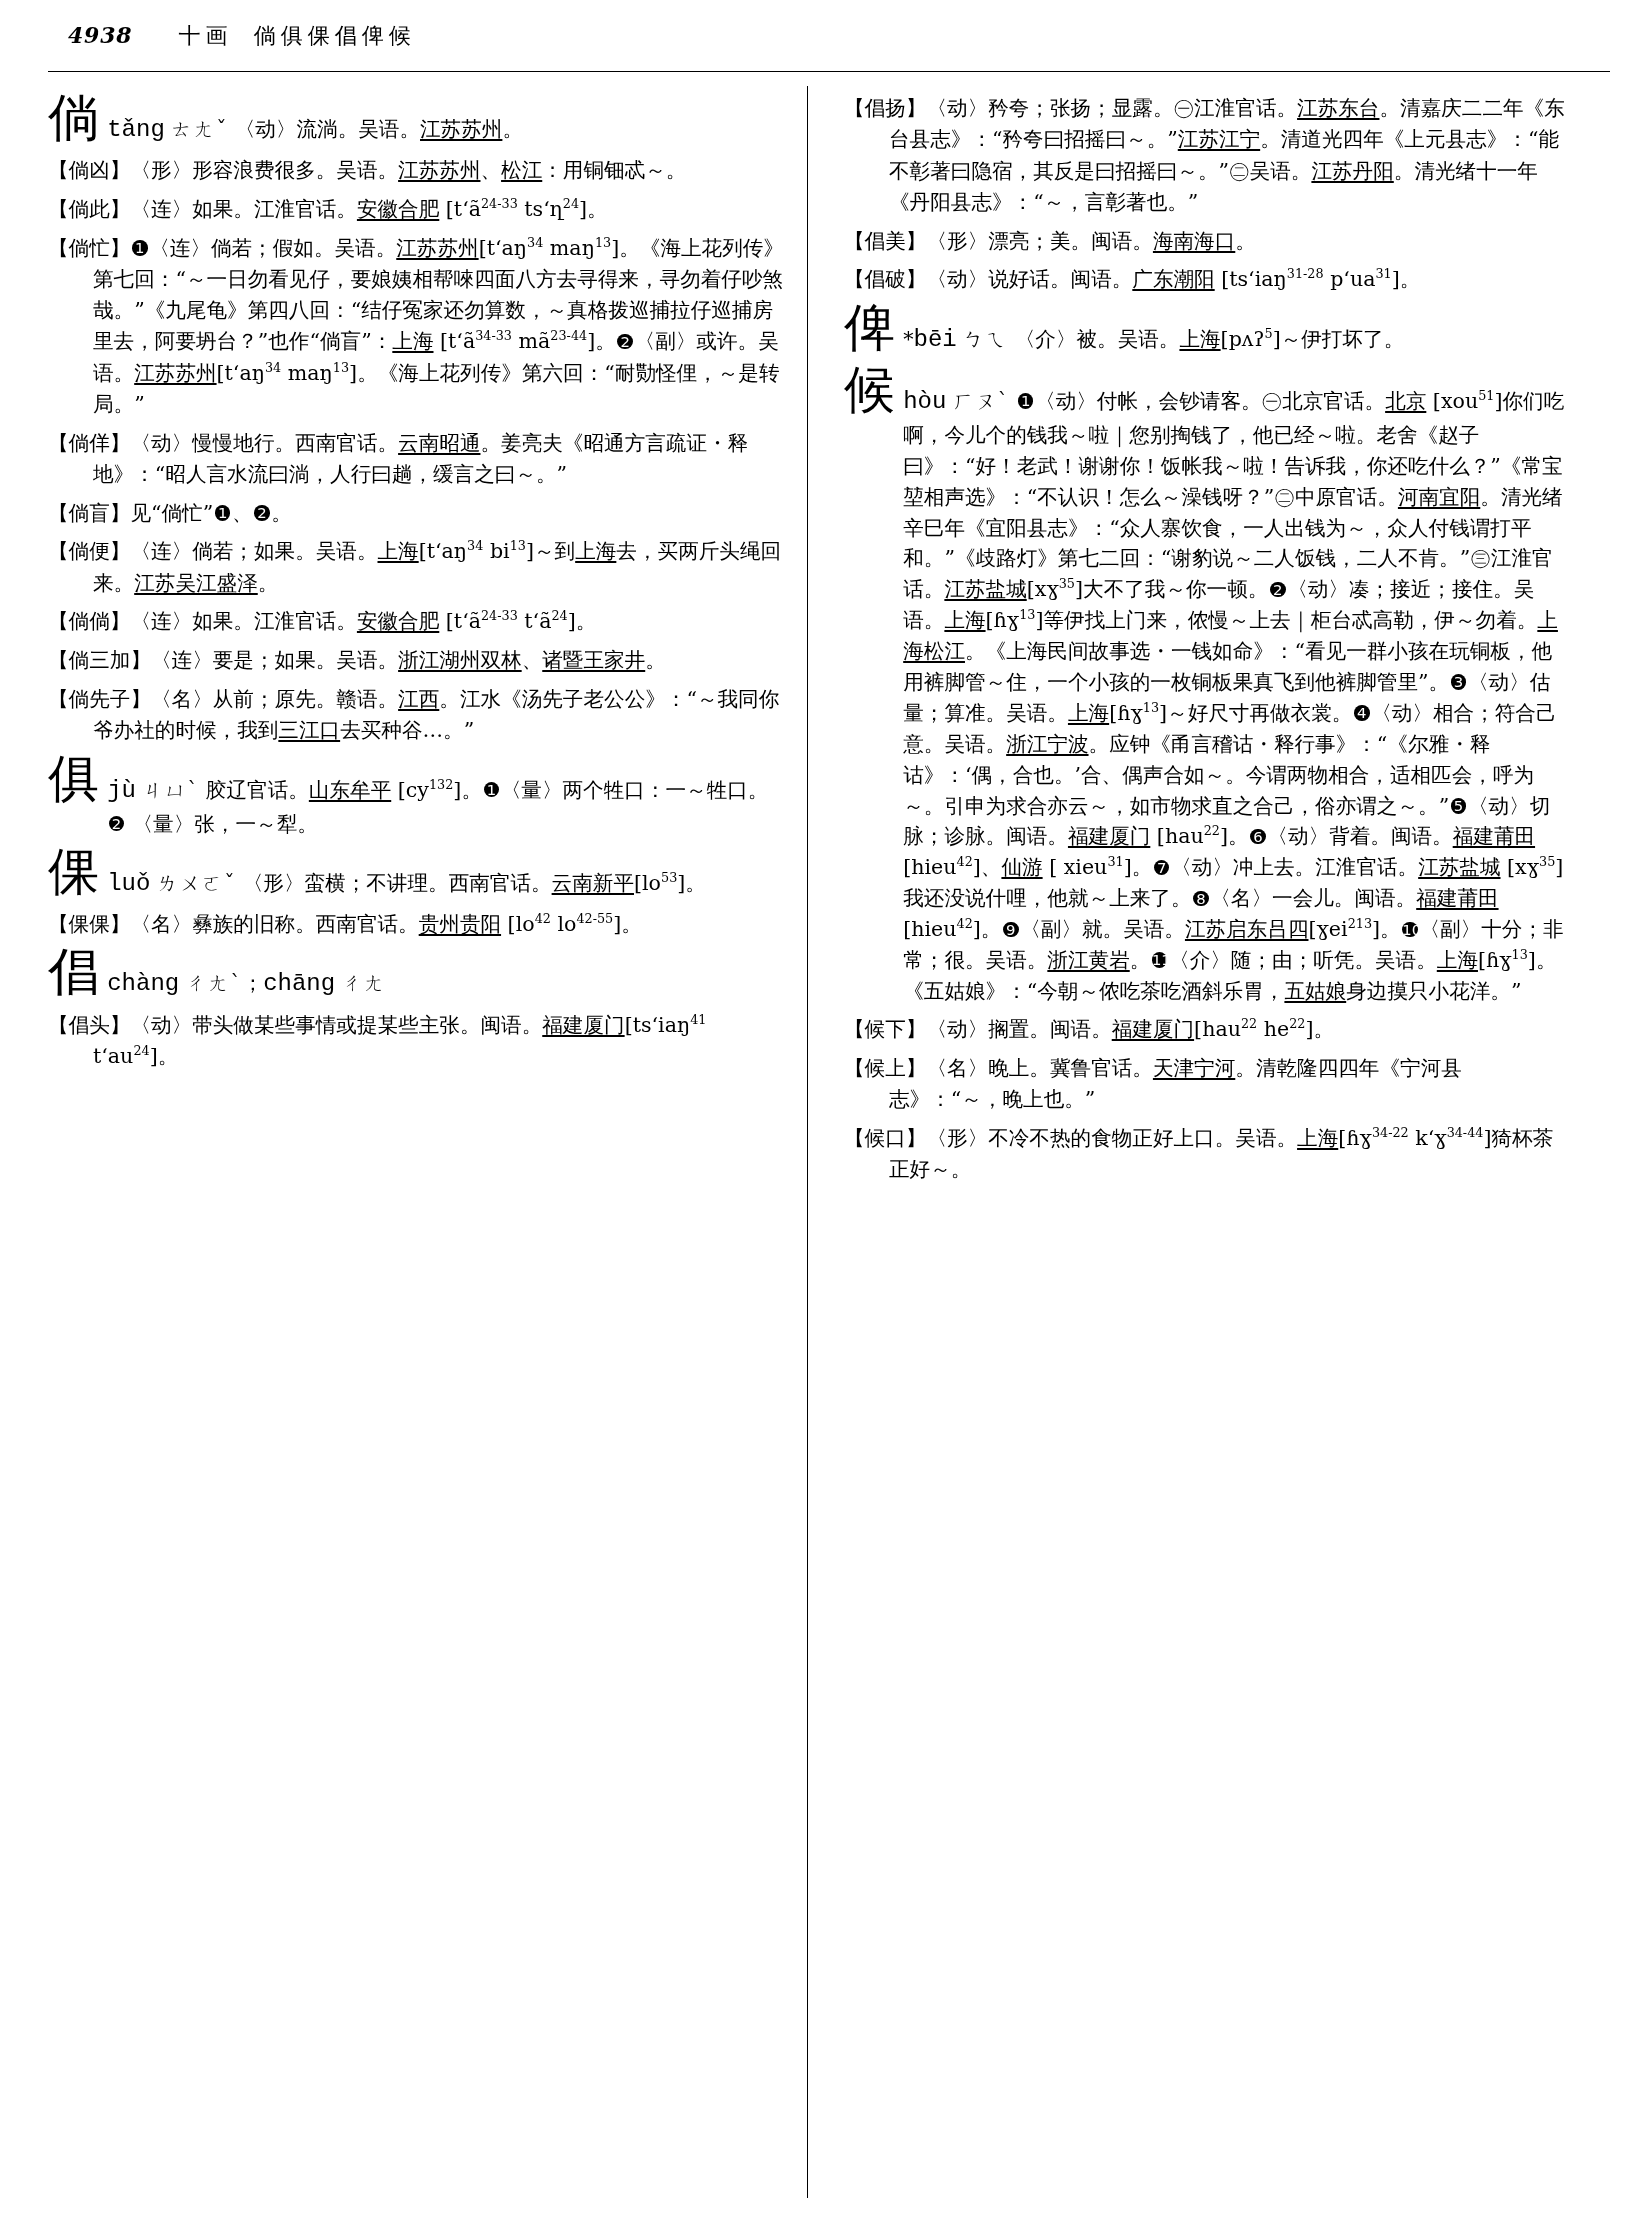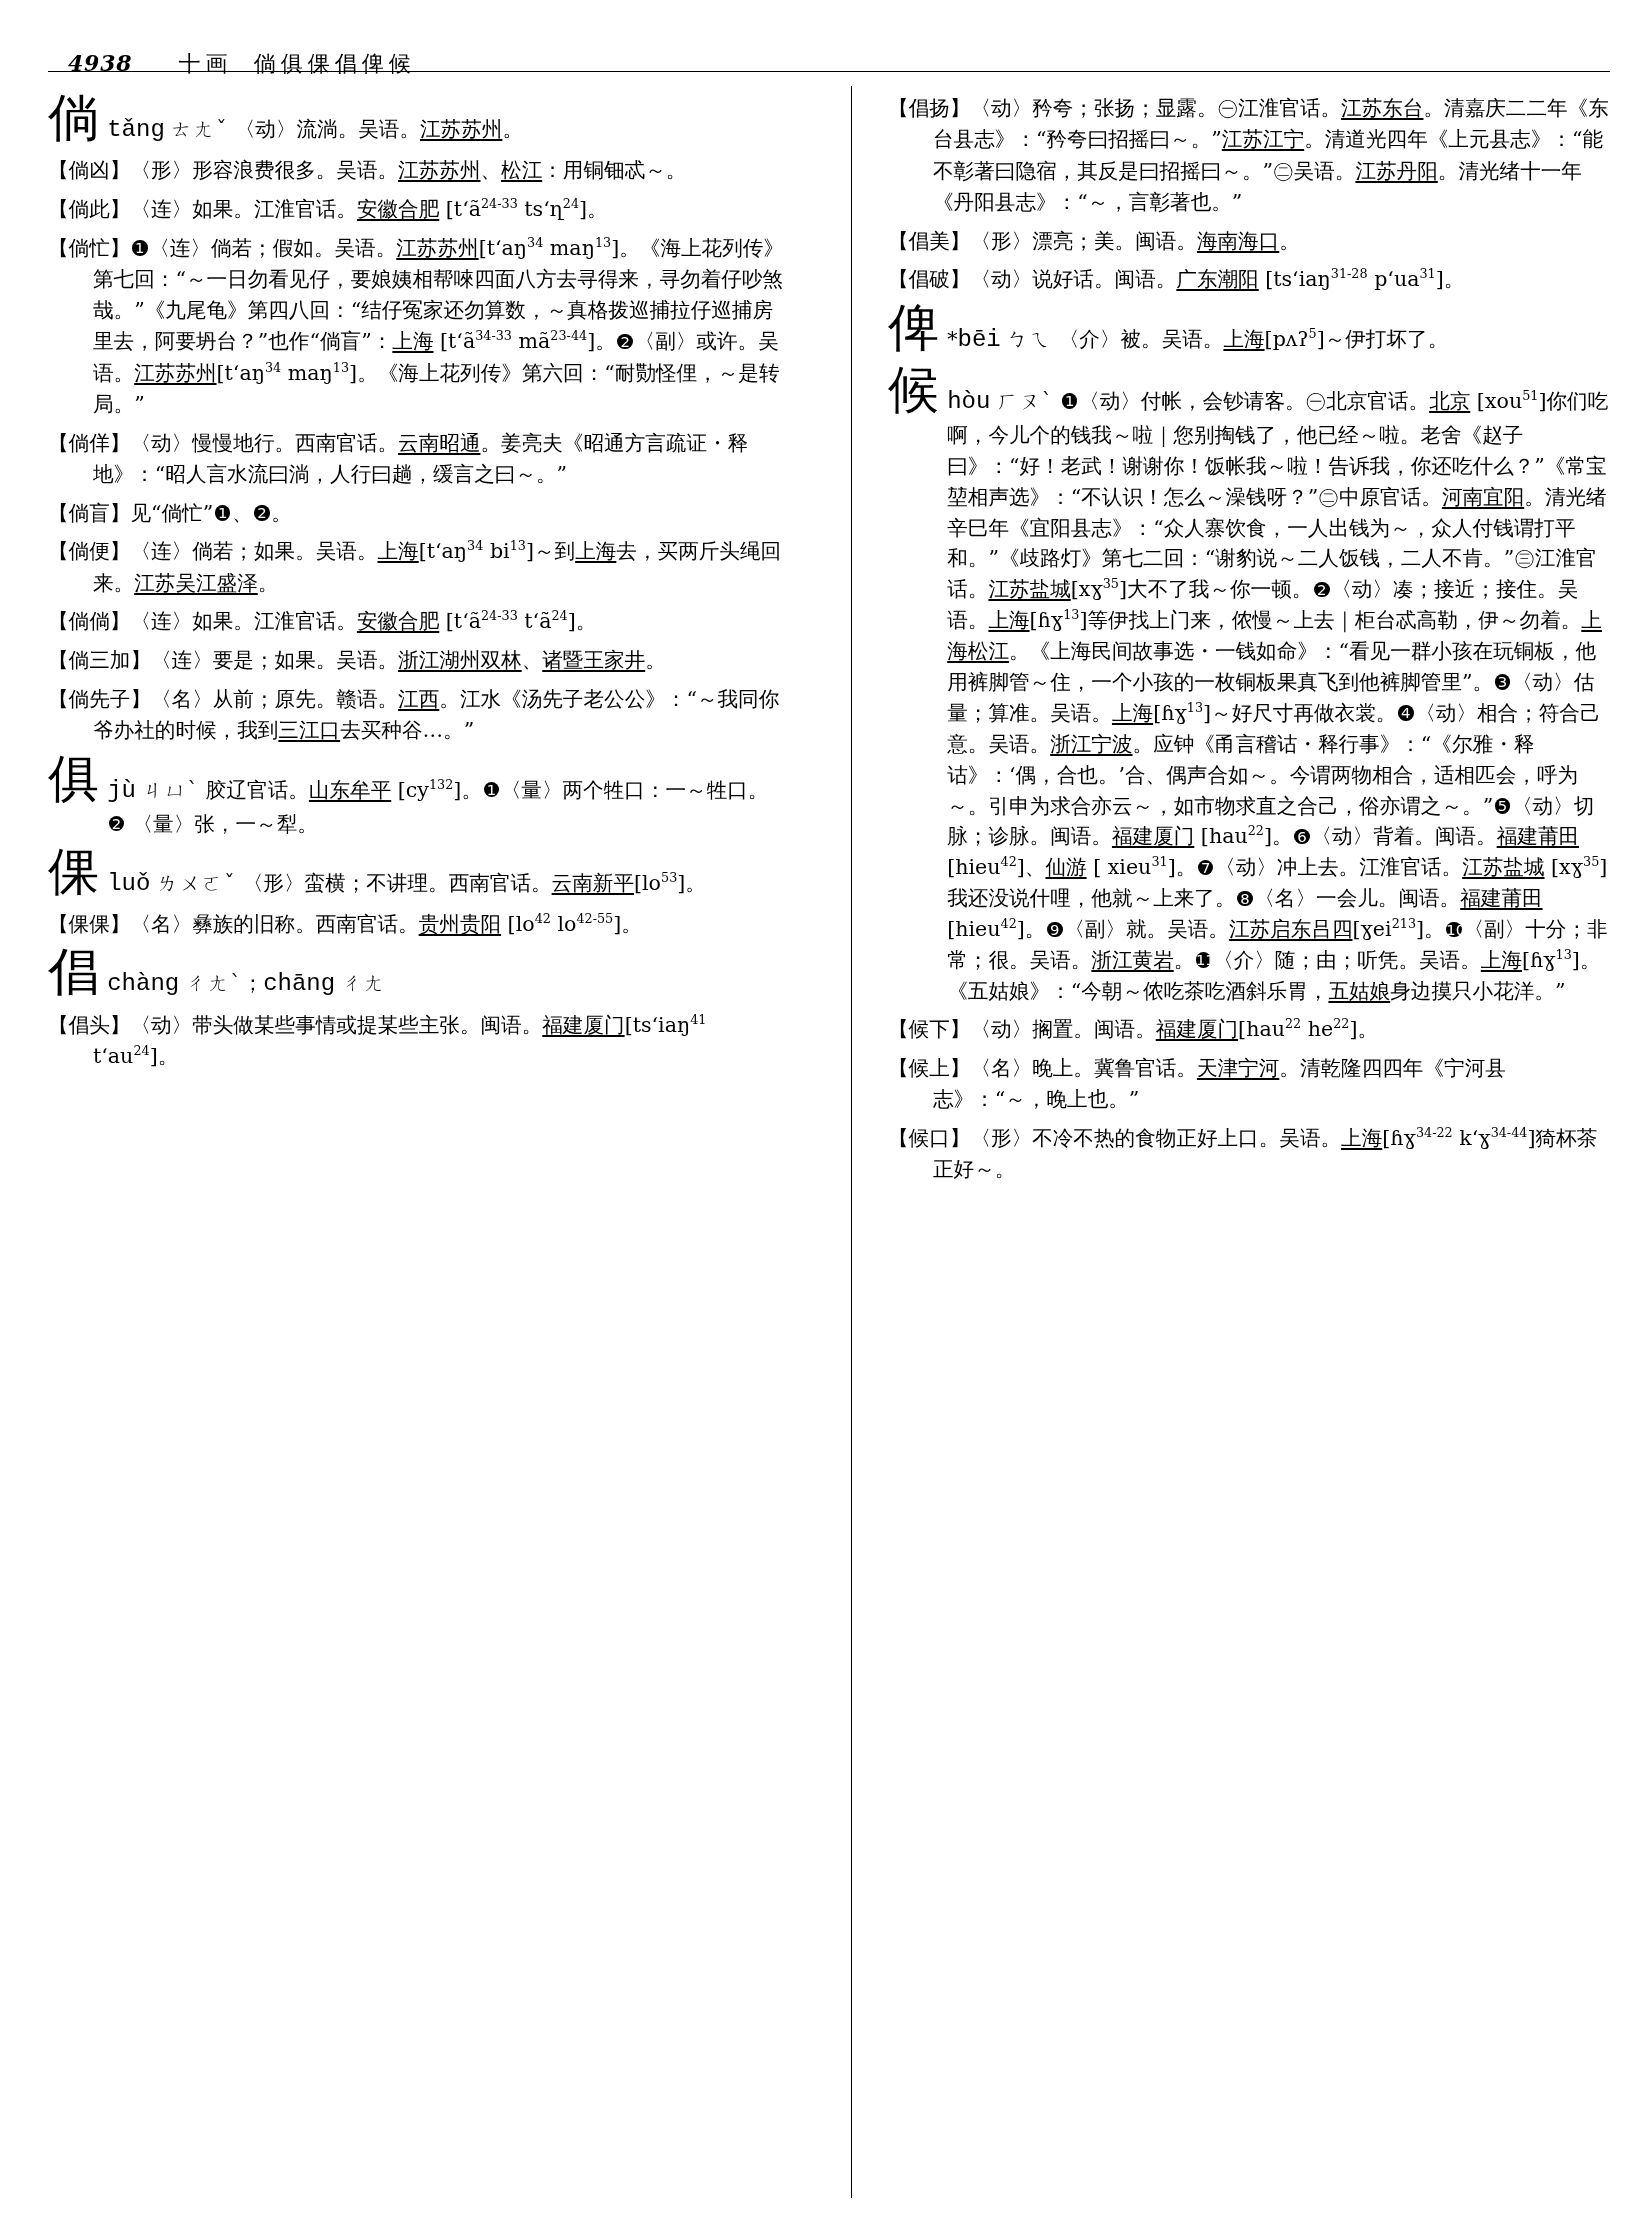--- a/index.html
+++ b/index.html
@@ -33,42 +33,41 @@
   .page-num {
     font-family: "DejaVu Serif", serif;
     font-style: italic;
     font-weight: bold;
     font-size: 22px;
     letter-spacing: 0.8px;
   }
   .header-title {
     font-size: 22px;
     letter-spacing: 5px;
-    margin-top: 28px;
   }
   .header-title .gap {
     display: inline-block;
     width: 21.4px;
   }
   .rule {
     border-top: 1.6px solid #000;
     margin: 5px 0 0 0;
   }
   
   .columns {
     display: flex;
     margin-top: 13.2px;
     height: 2112px;
   }
   .col {
     width: 759px;
     box-sizing: border-box;
   }
   .col.left { padding-right: 21.4px; }
-  .col.right { padding-left: 36px; border-left: 1.6px solid #000; margin-left: 44px; }
+  .col.right { padding-left: 36px; border-left: 1.6px solid #000; }
 
   
   .big-head {
     display: flex;
     align-items: flex-start;
     margin: 8.2px 0 5px 0;
     line-height: 1.25;
   }
   .big-char {
     font-size: 51px;

